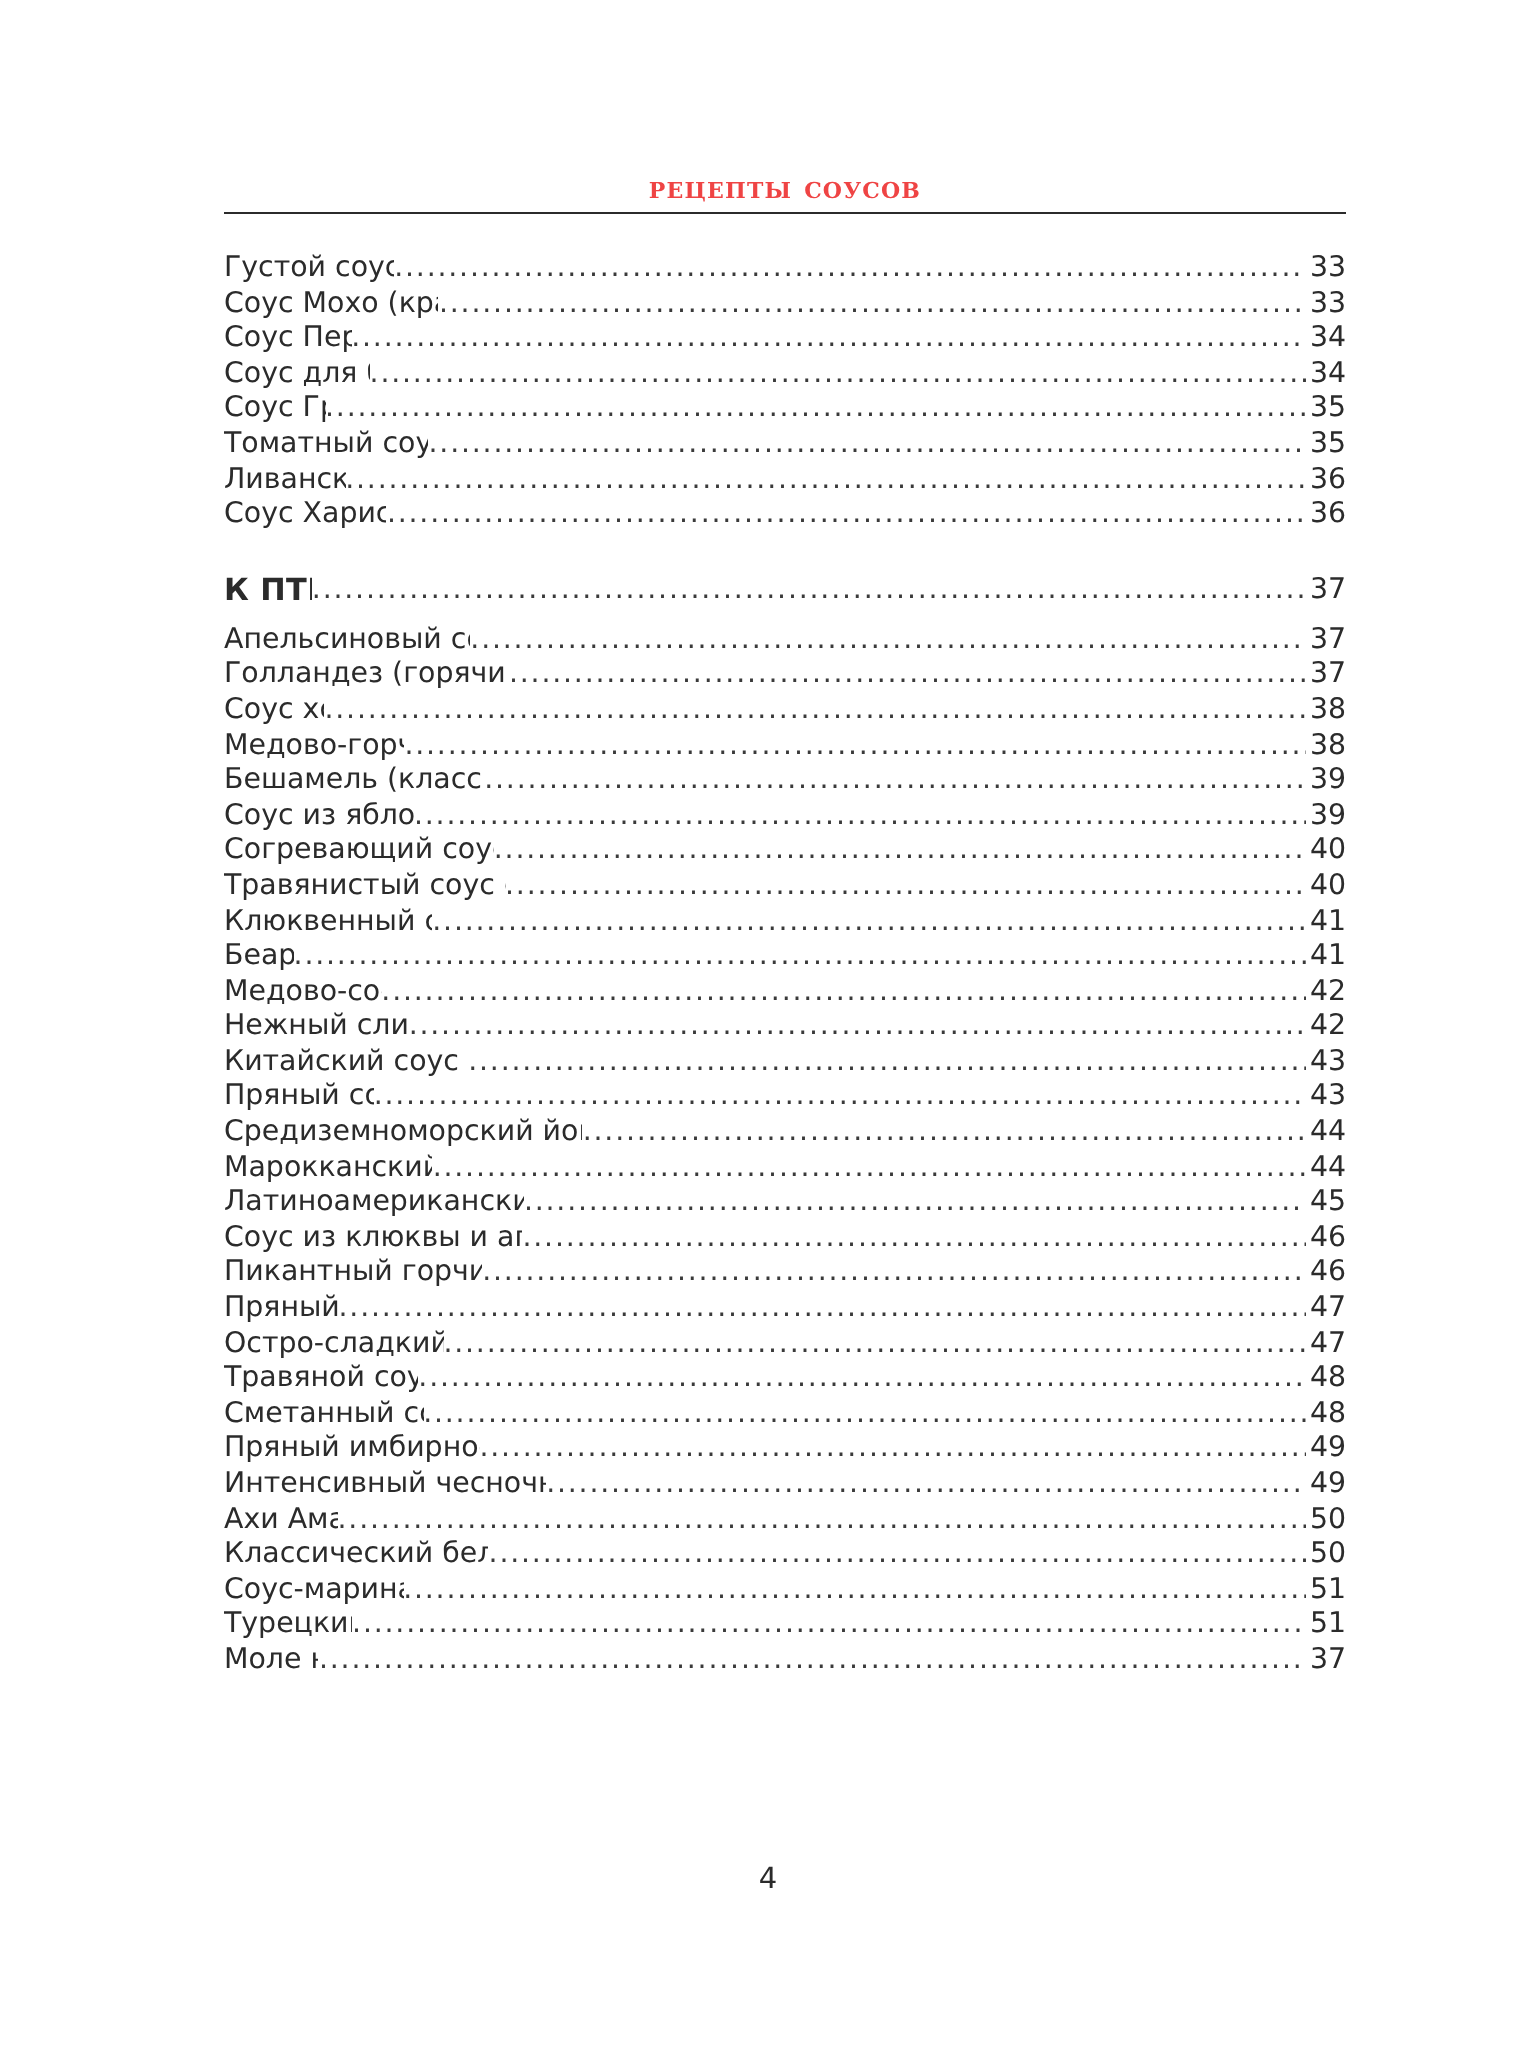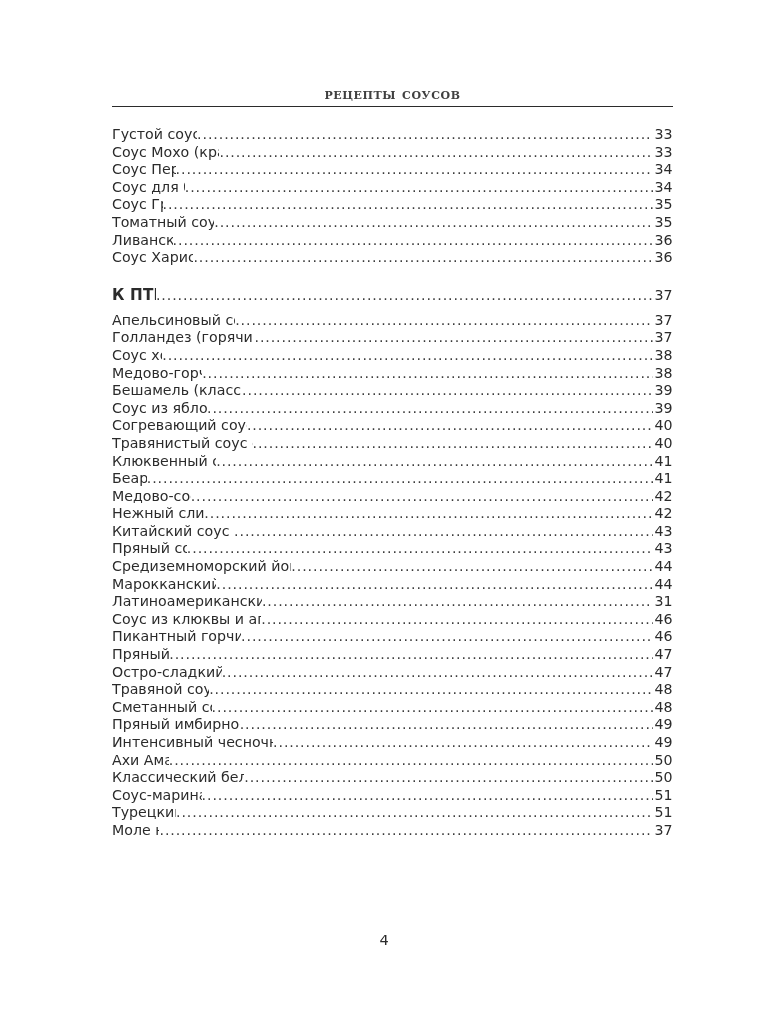--- a/index.html
+++ b/index.html
@@ -28,21 +28,21 @@
     width: 561px;
     text-align: center;
   }
 
   .running-head-text {
     display: inline-block;
     font-family: "DejaVu Serif", "Liberation Serif", serif;
     font-size: 15.5px;
     font-weight: 700;
     letter-spacing: 0.6px;
-    color: #404040;
+    color: #ef4444;
     font-variant: small-caps;
     text-transform: lowercase;
     line-height: 1.1;
   }
   
   .running-head-text::first-letter {
     font-size: 1em;
   }
 
   .head-rule {
@@ -91,21 +91,21 @@
     content: "......................................................................................................................................................................";
     display: block;
     letter-spacing: 0.9px;
     font-size: 14.2px;
     line-height: 17.6px;
     color: #3a3a3a;
   }
 
   .toc-row .page-no {
     flex: 0 0 auto;
-    text-align: center;
+    text-align: right;
     min-width: 19px;
     padding-left: 1px;
   }
 
   
   .toc-row.section {
     font-weight: 700;
     font-size: 15.2px;
     height: 20px;
     line-height: 20px;
@@ -275,21 +275,21 @@
         <span class="page-no">44</span>
       </div>
       <div class="toc-row">
         <span class="title">Марокканский соус Чермула</span>
         <span class="leader"></span>
         <span class="page-no">44</span>
       </div>
       <div class="toc-row">
         <span class="title">Латиноамериканский соус с лаймом и кинзой</span>
         <span class="leader"></span>
-        <span class="page-no">31</span>
+        <span class="page-no">45</span>
       </div>
       <div class="toc-row">
         <span class="title">Соус из клюквы и апельсина (кисло-сладкий)</span>
         <span class="leader"></span>
         <span class="page-no">46</span>
       </div>
       <div class="toc-row">
         <span class="title">Пикантный горчично-сливочный соус</span>
         <span class="leader"></span>
         <span class="page-no">46</span>

